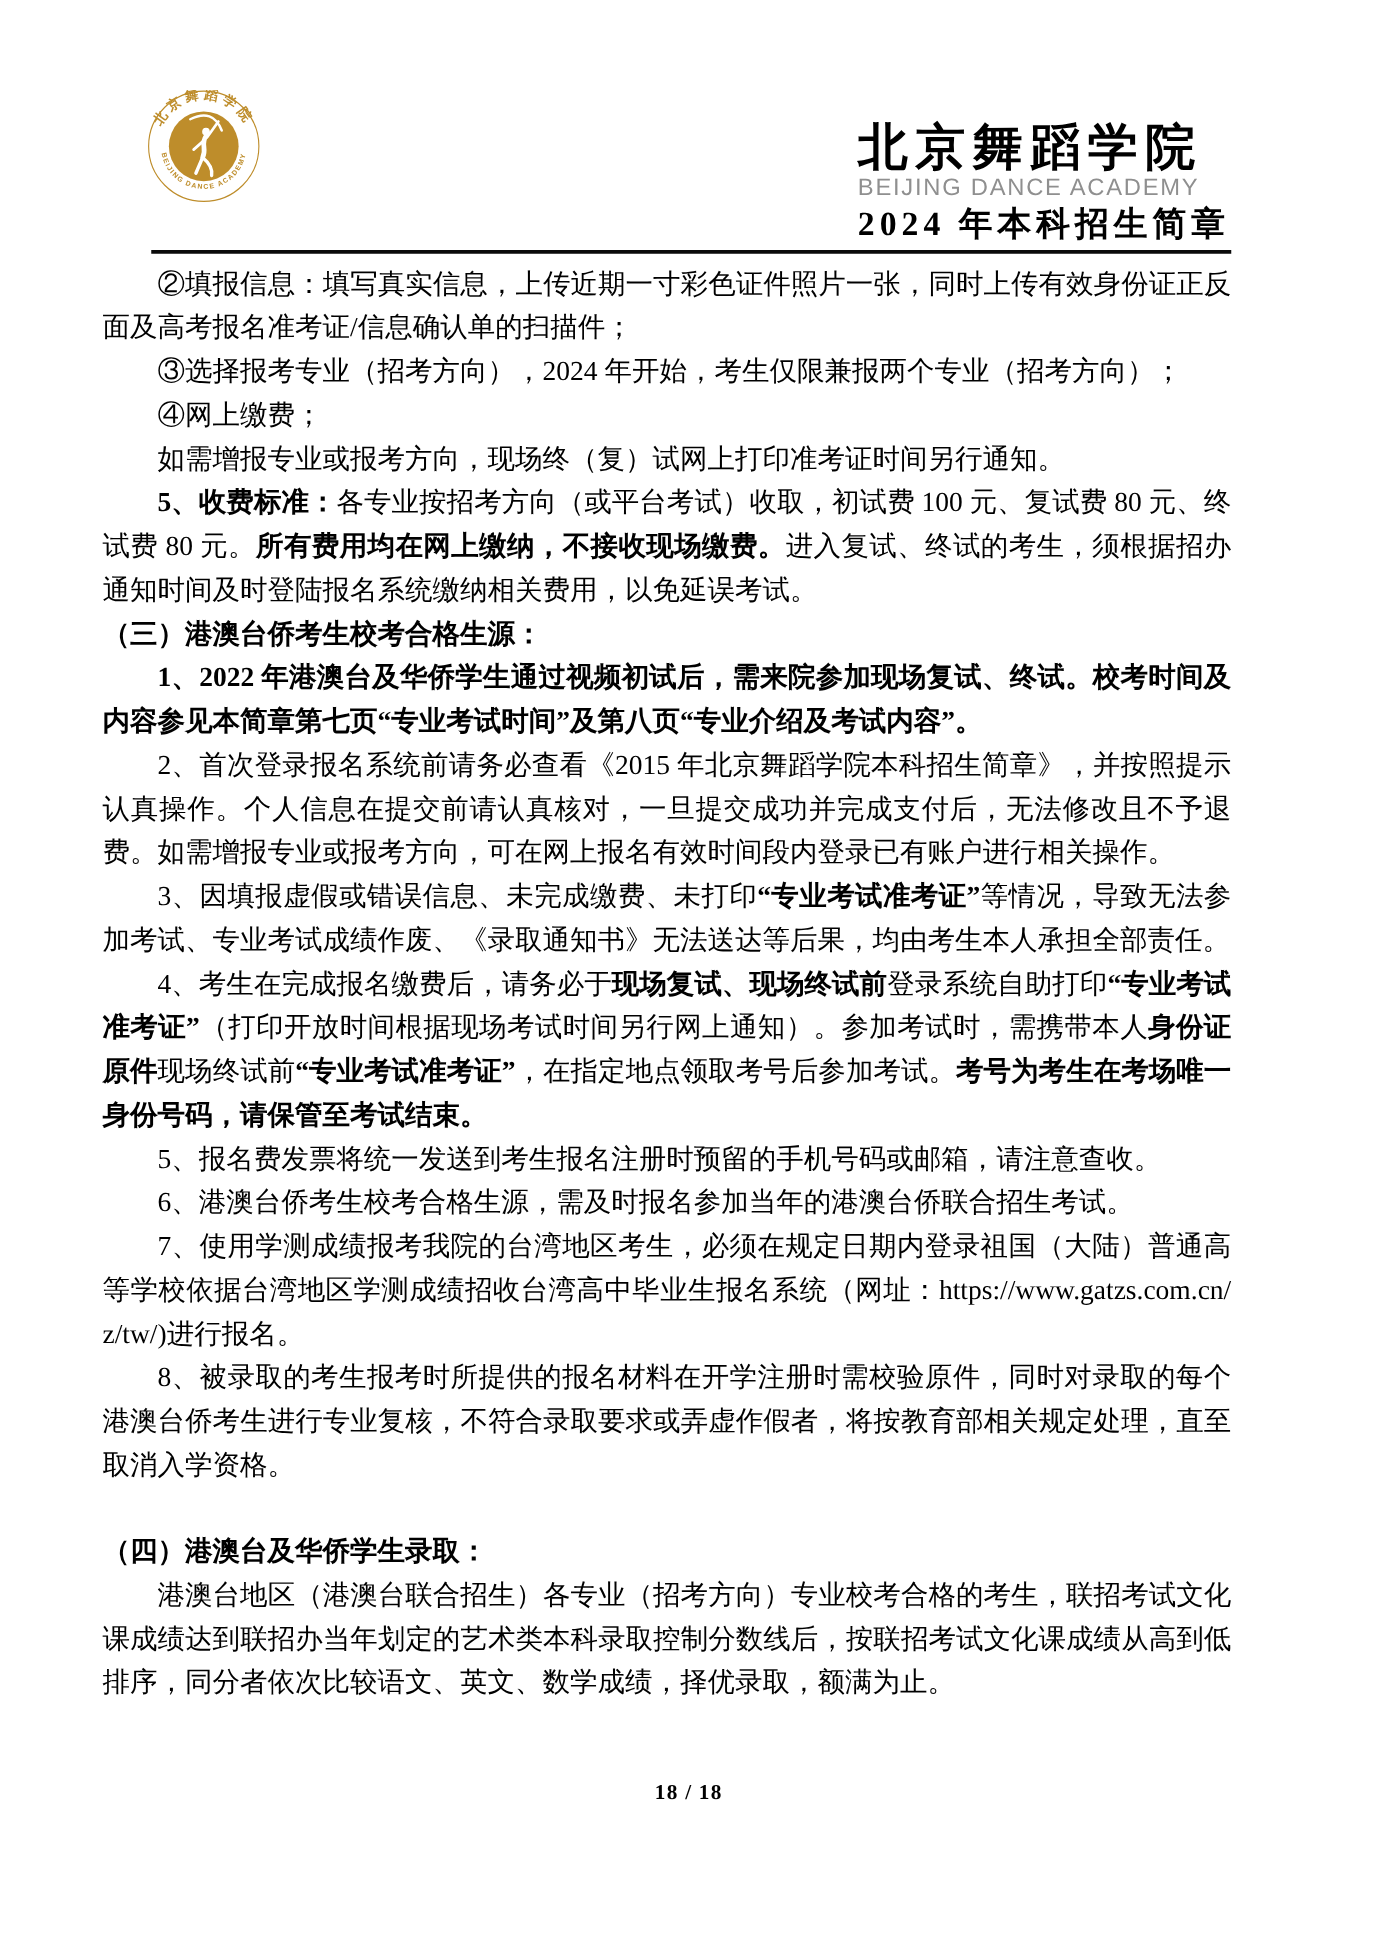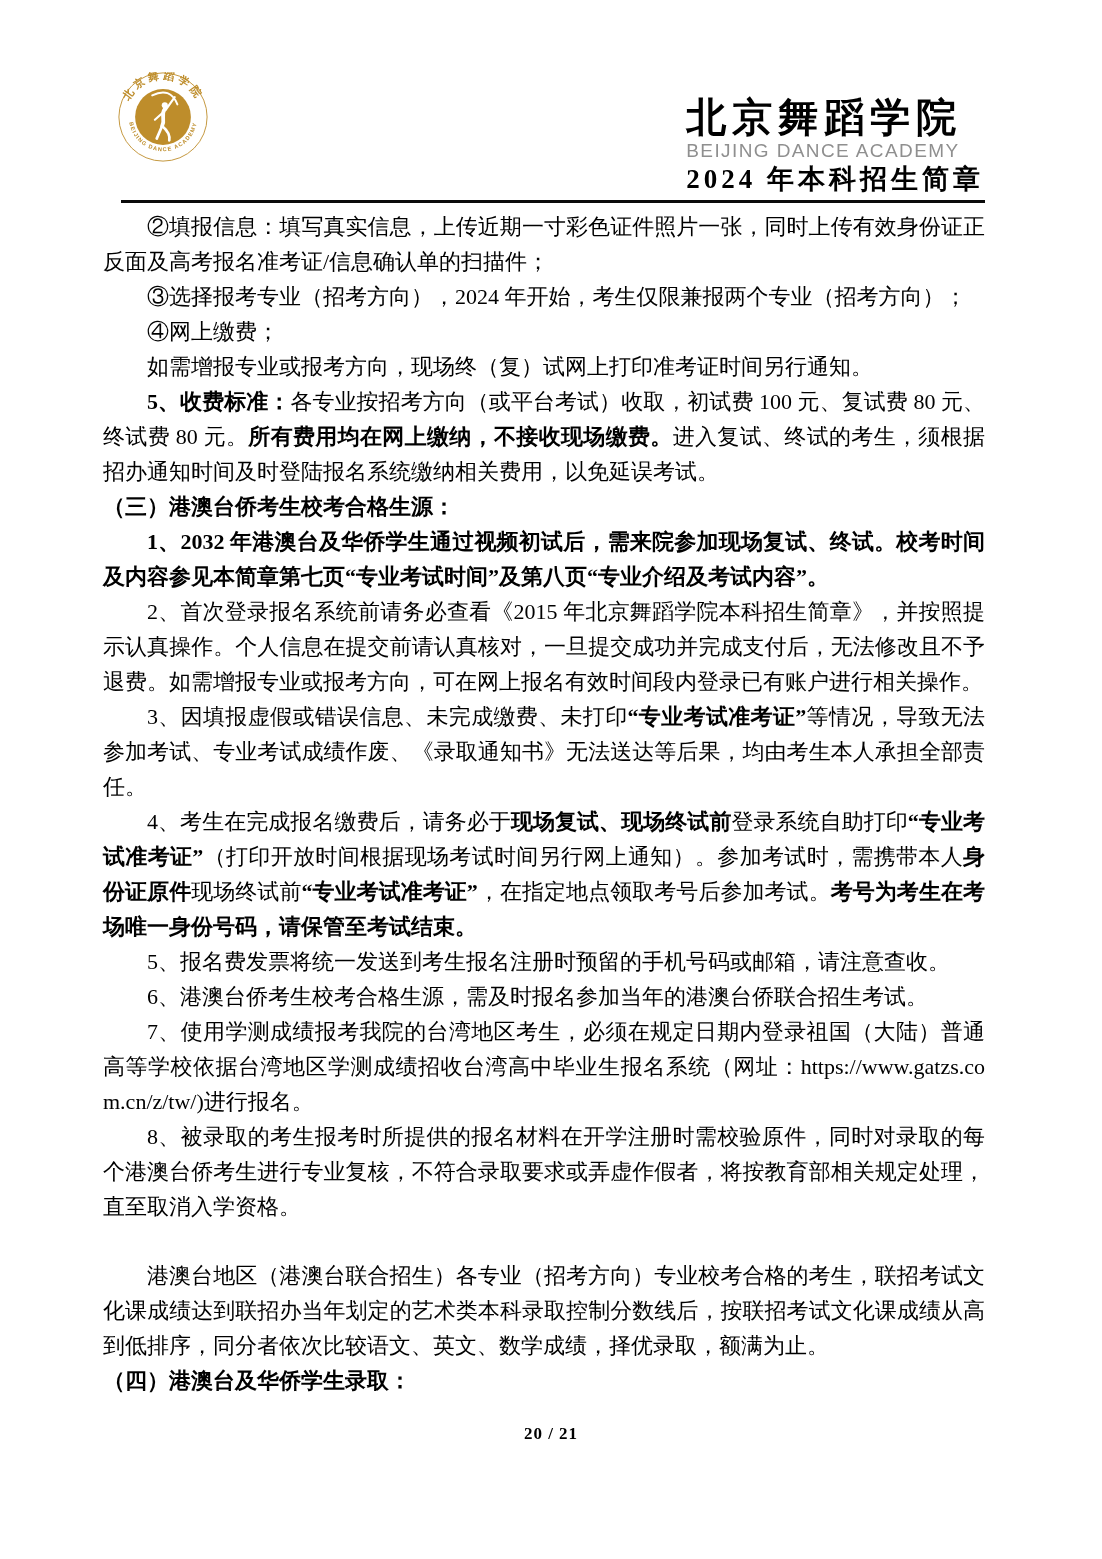--- a/index.html
+++ b/index.html
@@ -23,21 +23,21 @@
     font-family:"Liberation Serif","DejaVu Serif",serif;
   }
   .title-en {
     font-size:19px; color:#8f8f8f; letter-spacing:1.4px; margin-top:3px;
     font-family:"Liberation Sans","DejaVu Sans",sans-serif;
   }
   .subtitle { font-size:27px; font-weight:bold; letter-spacing:4px; margin-top:6px;text-align:right; }
   .rule { margin:7px 117px 0 121px; border-bottom:3px solid #0a0a0a; }
 
   
-  .doc { margin:6px 117px 0 103px;font-family:Liberation Serif, serif; }
+  .doc { margin:6px 117px 0 82px;font-family:Liberation Serif, serif; }
   p.para {
     margin:0; font-size:22px; line-height:35px;
     text-align:justify; text-justify:inter-ideograph; text-indent:2em;
     word-break:break-all;
   }
   p.heading { text-indent:0; font-weight:bold; }
   .b { font-weight:bold; }
   .spacer { height:34px; }
 
   
@@ -86,28 +86,28 @@
 
   <div class="rule"></div>
 
   <div class="doc">
       <p class="para"><span>②填报信息：填写真实信息，上传近期一寸彩色证件照片一张，同时上传有效身份证正反面及高考报名准考证/信息确认单的扫描件；</span></p>
       <p class="para"><span>③选择报考专业（招考方向），2024 年开始，考生仅限兼报两个专业（招考方向）；</span></p>
       <p class="para"><span>④网上缴费；</span></p>
       <p class="para"><span>如需增报专业或报考方向，现场终（复）试网上打印准考证时间另行通知。</span></p>
       <p class="para"><span class="b">5、收费标准：</span><span>各专业按招考方向（或平台考试）收取，初试费 100 元、复试费 80 元、终试费 80 元。</span><span class="b">所有费用均在网上缴纳，不接收现场缴费。</span><span>进入复试、终试的考生，须根据招办通知时间及时登陆报名系统缴纳相关费用，以免延误考试。</span></p>
       <p class="para heading"><span class="b">（三）港澳台侨考生校考合格生源：</span></p>
-      <p class="para"><span class="b">1、2032 年港澳台及华侨学生通过视频初试后，需来院参加现场复试、终试。校考时间及内容参见本简章第七页“专业考试时间”及第八页“专业介绍及考试内容”。</span></p>
+      <p class="para"><span class="b">1、2022 年港澳台及华侨学生通过视频初试后，需来院参加现场复试、终试。校考时间及内容参见本简章第七页“专业考试时间”及第八页“专业介绍及考试内容”。</span></p>
       <p class="para"><span>2、首次登录报名系统前请务必查看《2015 年北京舞蹈学院本科招生简章》，并按照提示认真操作。个人信息在提交前请认真核对，一旦提交成功并完成支付后，无法修改且不予退费。如需增报专业或报考方向，可在网上报名有效时间段内登录已有账户进行相关操作。</span></p>
       <p class="para"><span>3、因填报虚假或错误信息、未完成缴费、未打印</span><span class="b">“专业考试准考证”</span><span>等情况，导致无法参加考试、专业考试成绩作废、《录取通知书》无法送达等后果，均由考生本人承担全部责任。</span></p>
       <p class="para"><span>4、考生在完成报名缴费后，请务必于</span><span class="b">现场复试、现场终试前</span><span>登录系统自助打印</span><span class="b">“专业考试准考证”</span><span>（打印开放时间根据现场考试时间另行网上通知）。参加考试时，需携带本人</span><span class="b">身份证原件</span><span>现场终试前</span><span class="b">“专业考试准考证”</span><span>，在指定地点领取考号后参加考试。</span><span class="b">考号为考生在考场唯一身份号码，请保管至考试结束。</span></p>
       <p class="para"><span>5、报名费发票将统一发送到考生报名注册时预留的手机号码或邮箱，请注意查收。</span></p>
       <p class="para"><span>6、港澳台侨考生校考合格生源，需及时报名参加当年的港澳台侨联合招生考试。</span></p>
       <p class="para"><span>7、使用学测成绩报考我院的台湾地区考生，必须在规定日期内登录祖国（大陆）普通高等学校依据台湾地区学测成绩招收台湾高中毕业生报名系统（网址：https://www.gatzs.com.cn/z/tw/)进行报名。</span></p>
       <p class="para"><span>8、被录取的考生报考时所提供的报名材料在开学注册时需校验原件，同时对录取的每个港澳台侨考生进行专业复核，不符合录取要求或弄虚作假者，将按教育部相关规定处理，直至取消入学资格。</span></p>
       <div class="spacer"></div>
+      <p class="para heading"><span class="b">（四）港澳台及华侨学生录取：</span></p>
       <p class="para"><span>港澳台地区（港澳台联合招生）各专业（招考方向）专业校考合格的考生，联招考试文化课成绩达到联招办当年划定的艺术类本科录取控制分数线后，按联招考试文化课成绩从高到低排序，同分者依次比较语文、英文、数学成绩，择优录取，额满为止。</span></p>
-      <p class="para heading"><span class="b">（四）港澳台及华侨学生录取：</span></p>
     </div>
 
-  <div class="footer">20 / 21</div>
+  <div class="footer">18 / 18</div>
 
 </div>
 
 </body></html>

